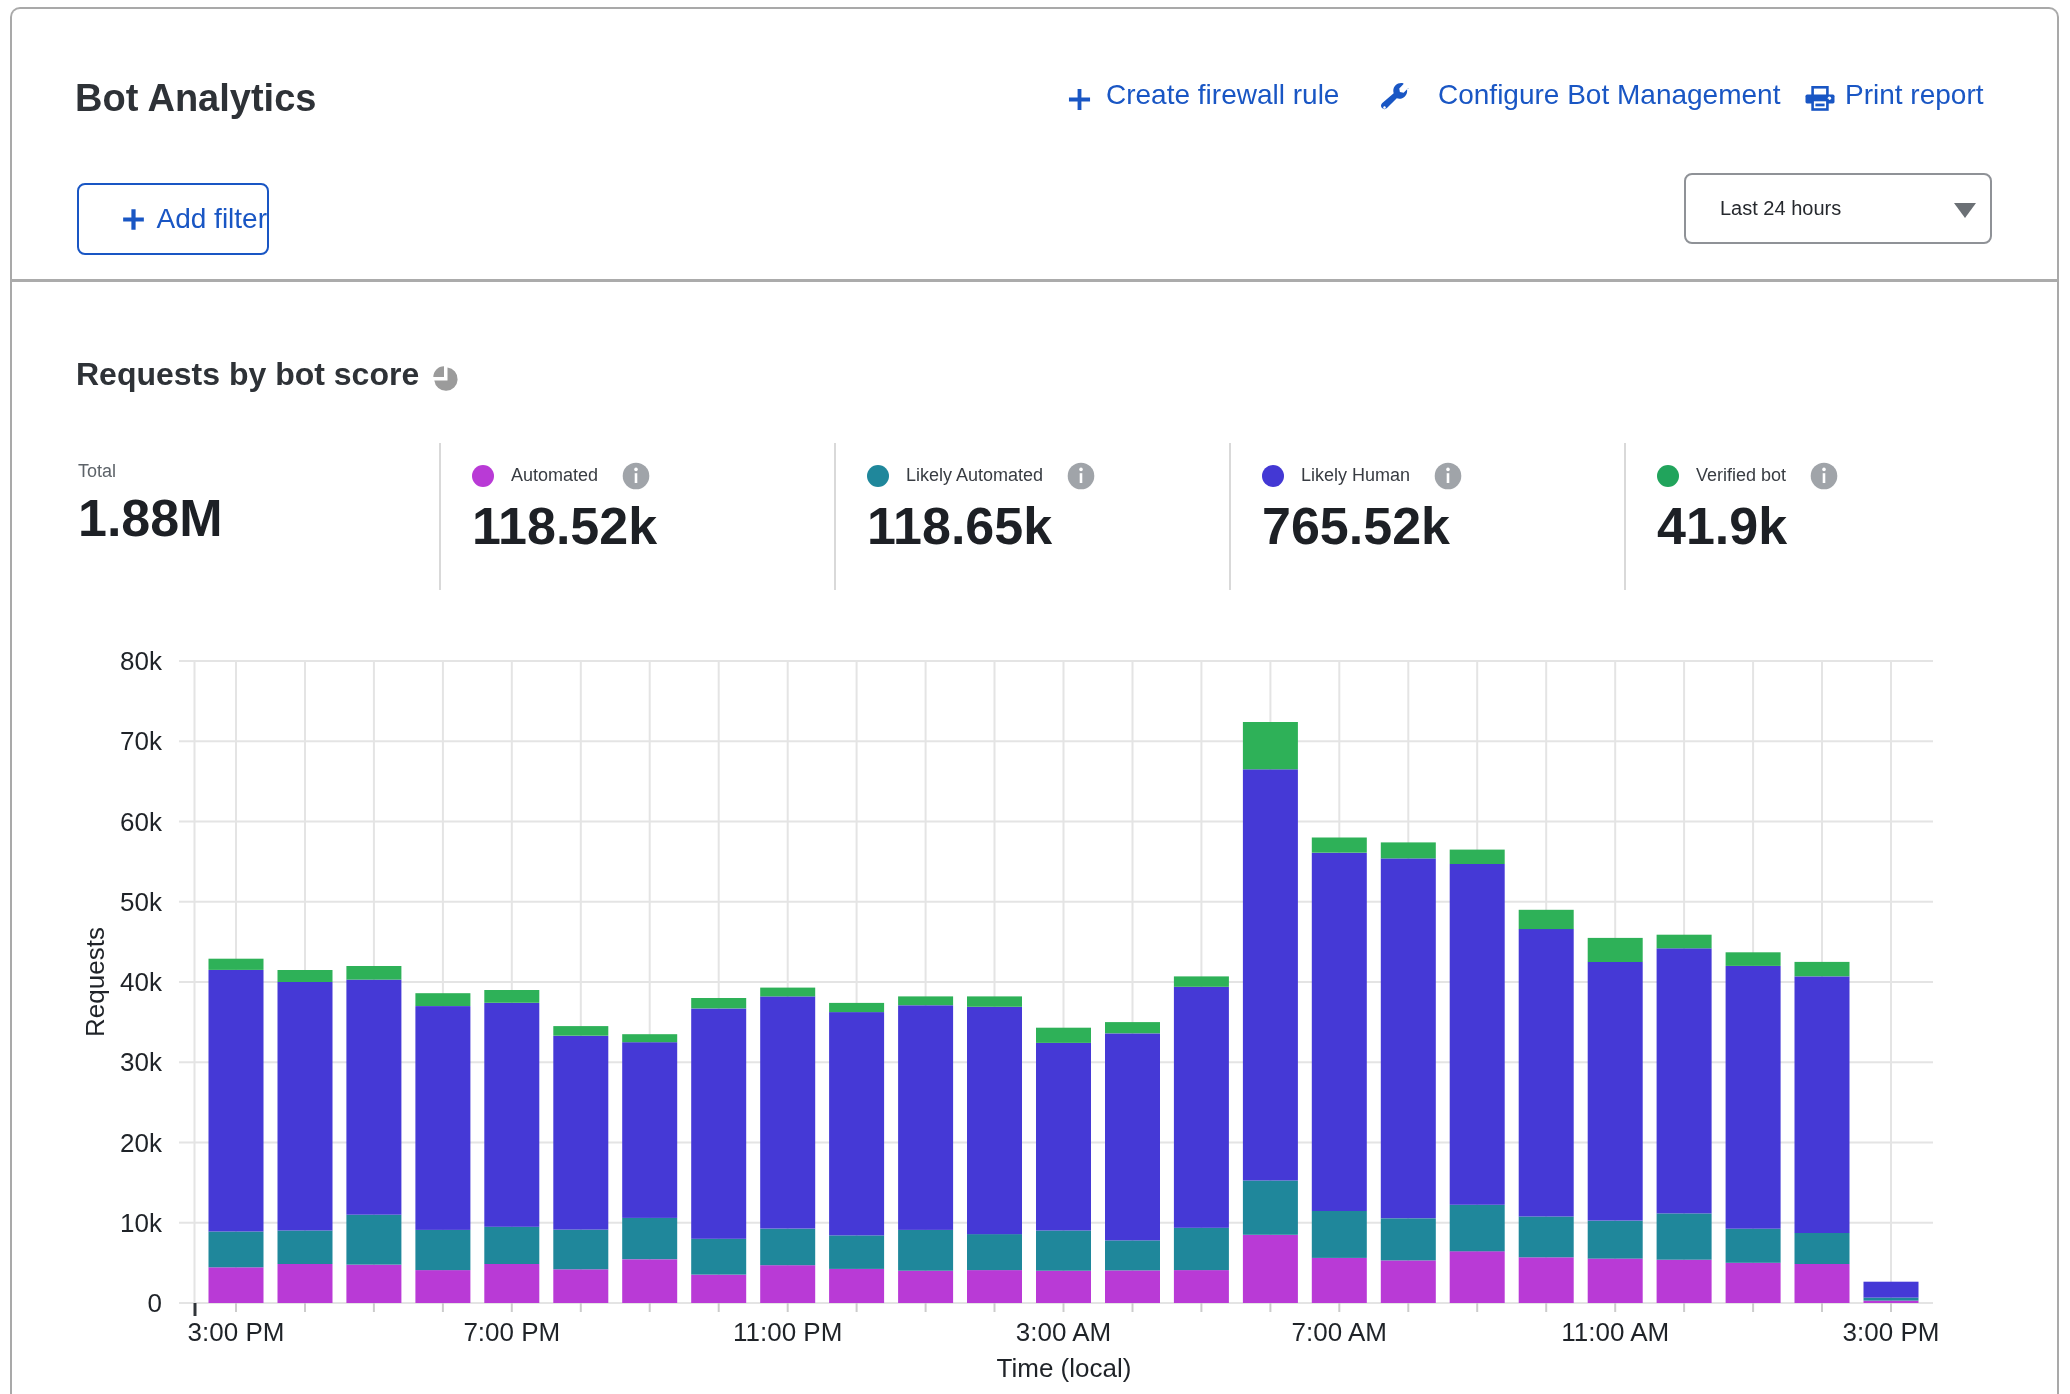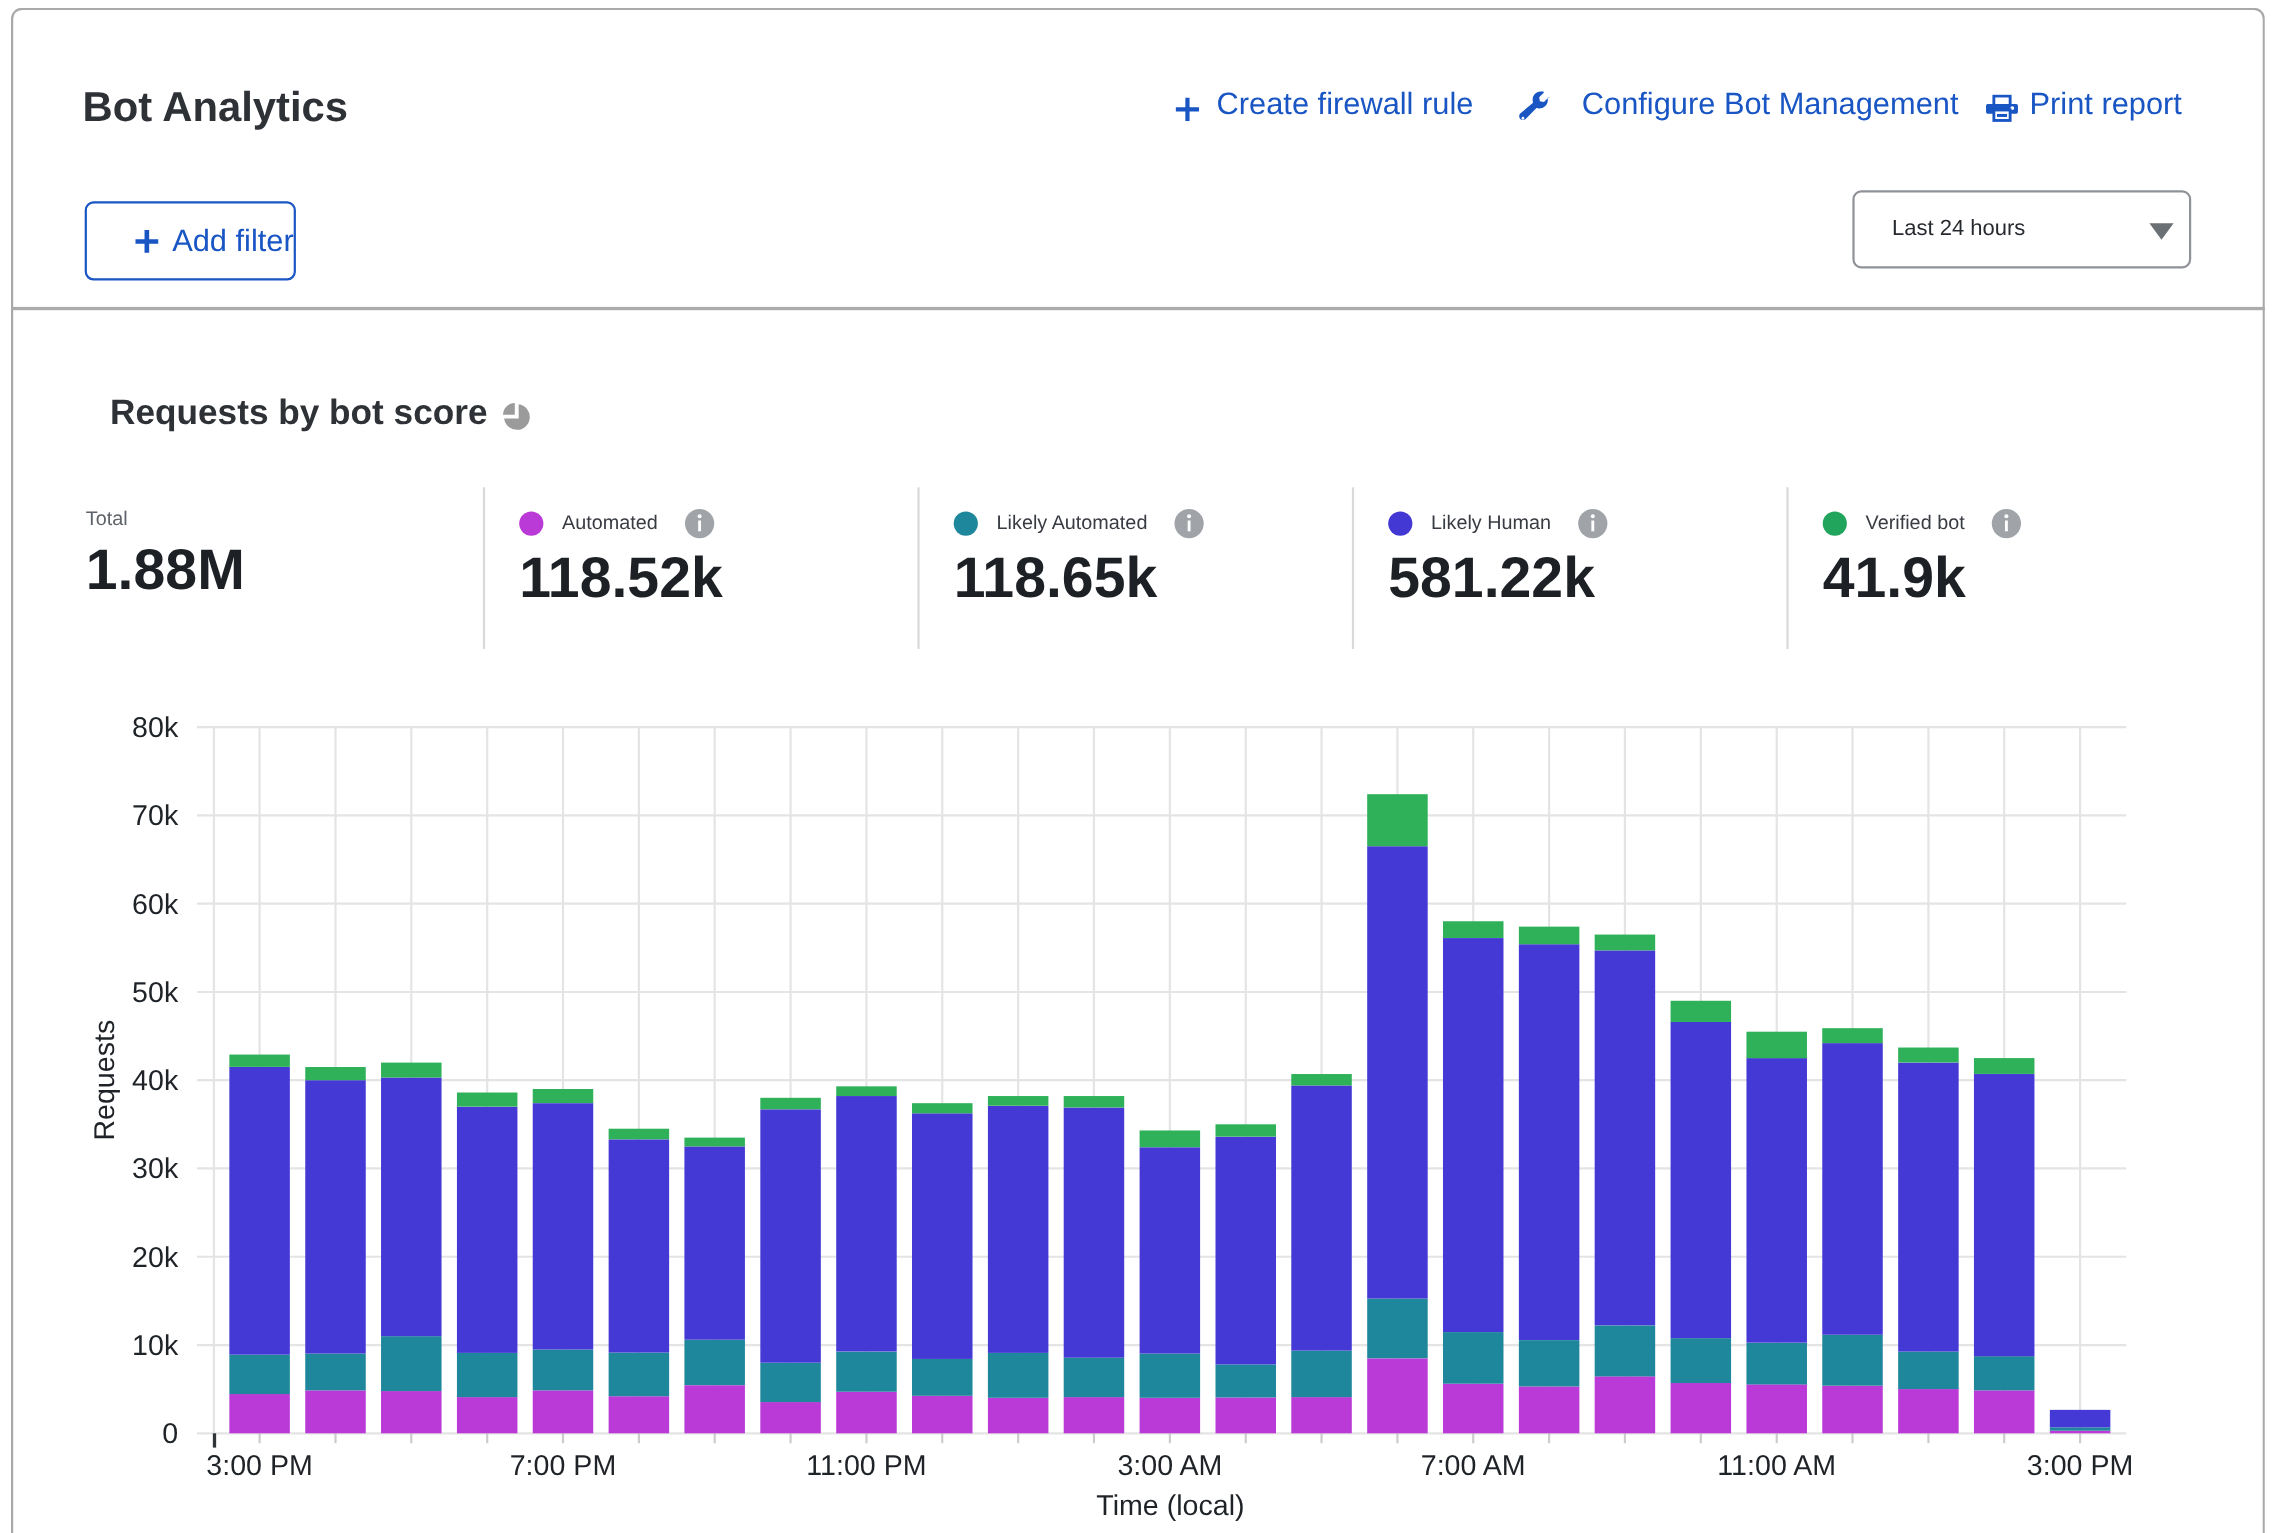--- a/index.html
+++ b/index.html
@@ -15,21 +15,21 @@
   border:2px solid #1956c4; border-radius:8px; display:flex; align-items:center;
   justify-content:flex-end; gap:12px; color:#1956c4; font-size:28px; }
 .select { position:absolute; left:1684px; top:173px; width:308px; height:71px;
   border:2px solid #8f9297; border-radius:8px; display:flex; align-items:center;
   font-size:20px; color:#26292e; padding-left:34px; }
 .caret { position:absolute; right:14px; top:28px; width:0; height:0;
   border-left:11px solid transparent; border-right:11px solid transparent;
   border-top:15px solid #6b7075; }
 .hdiv { position:absolute; left:10px; top:279px; width:2049px; height:3px; background:#ababab; }
 .sect { position:absolute; left:76px; top:356px; font-size:32px; font-weight:bold; color:#2e3237;
-  display:flex; align-items:center; gap:13px;margin-left:24px; }
+  display:flex; align-items:center; gap:13px; }
 .sect svg { margin-top:9px; }
 .scol { position:absolute; top:461px; }
 .slabel { font-size:18px; display:flex; align-items:center; }
 .dot { display:inline-block; width:22px; height:22px; border-radius:50%; margin-right:17px; }
 .snum { font-size:52px; font-weight:bold; color:#1d2025; margin-top:6px; }
 .sdiv { position:absolute; top:443px; height:147px; width:2px; background:#d9d9d9; }
 .chart { position:absolute; left:0; top:600px; }
 </style>
 </head>
 <body>
@@ -103,21 +103,21 @@
 <div class="scol" style="left:1262px">
     <div class="slabel">
       <span class="dot" style="background:#4338d4"></span>
       <span style="color:#383c42">Likely Human</span>
       <svg width="28" height="28" viewBox="0 0 28 28" style="margin-left:24px;margin-top:1px">
         <circle cx="14" cy="14" r="13.3" fill="#a0a4a9"></circle>
         <rect x="12.7" y="11.2" width="2.6" height="9.8" fill="#fff"></rect>
         <circle cx="14" cy="7.4" r="1.8" fill="#fff"></circle>
       </svg>
     </div>
-    <div class="snum">581.22k</div>
+    <div class="snum">765.52k</div>
   </div>
 <div class="scol" style="left:1657px">
     <div class="slabel">
       <span class="dot" style="background:#21a45c"></span>
       <span style="color:#383c42">Verified bot</span>
       <svg width="28" height="28" viewBox="0 0 28 28" style="margin-left:24px;margin-top:1px">
         <circle cx="14" cy="14" r="13.3" fill="#a0a4a9"></circle>
         <rect x="12.7" y="11.2" width="2.6" height="9.8" fill="#fff"></rect>
         <circle cx="14" cy="7.4" r="1.8" fill="#fff"></circle>
       </svg>

